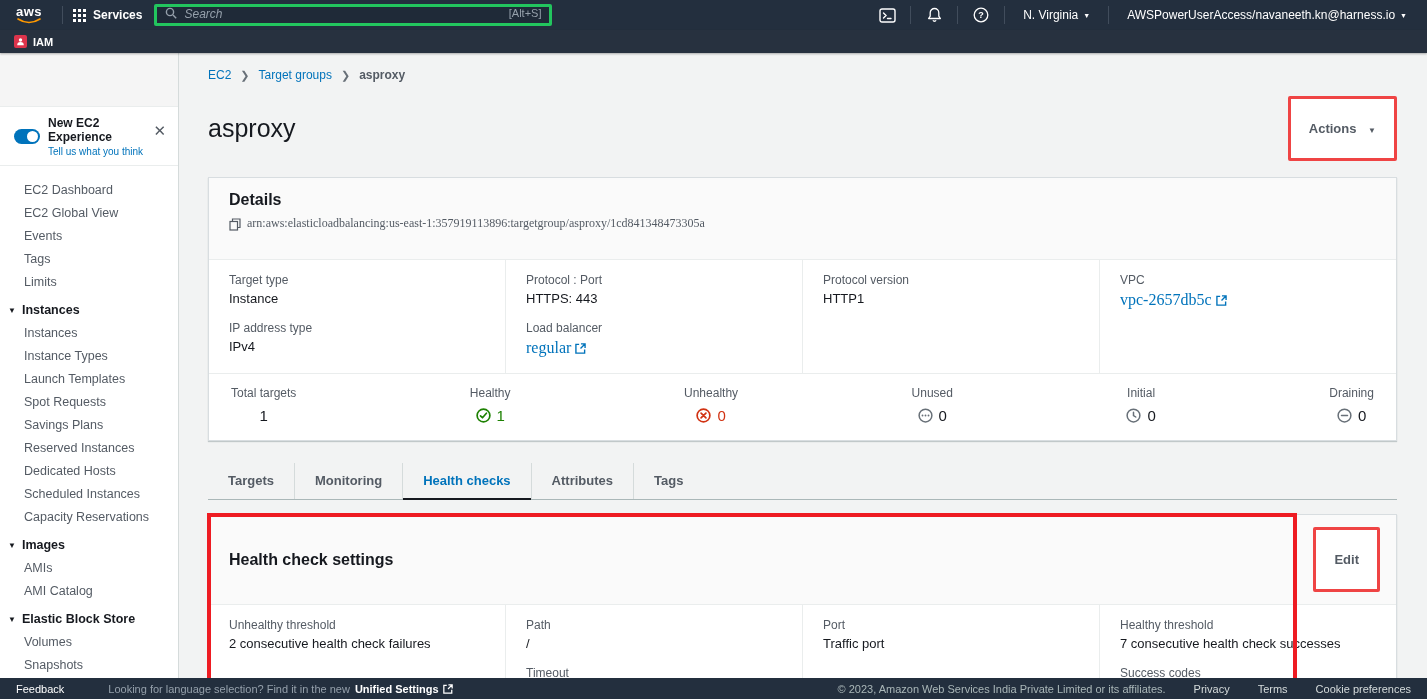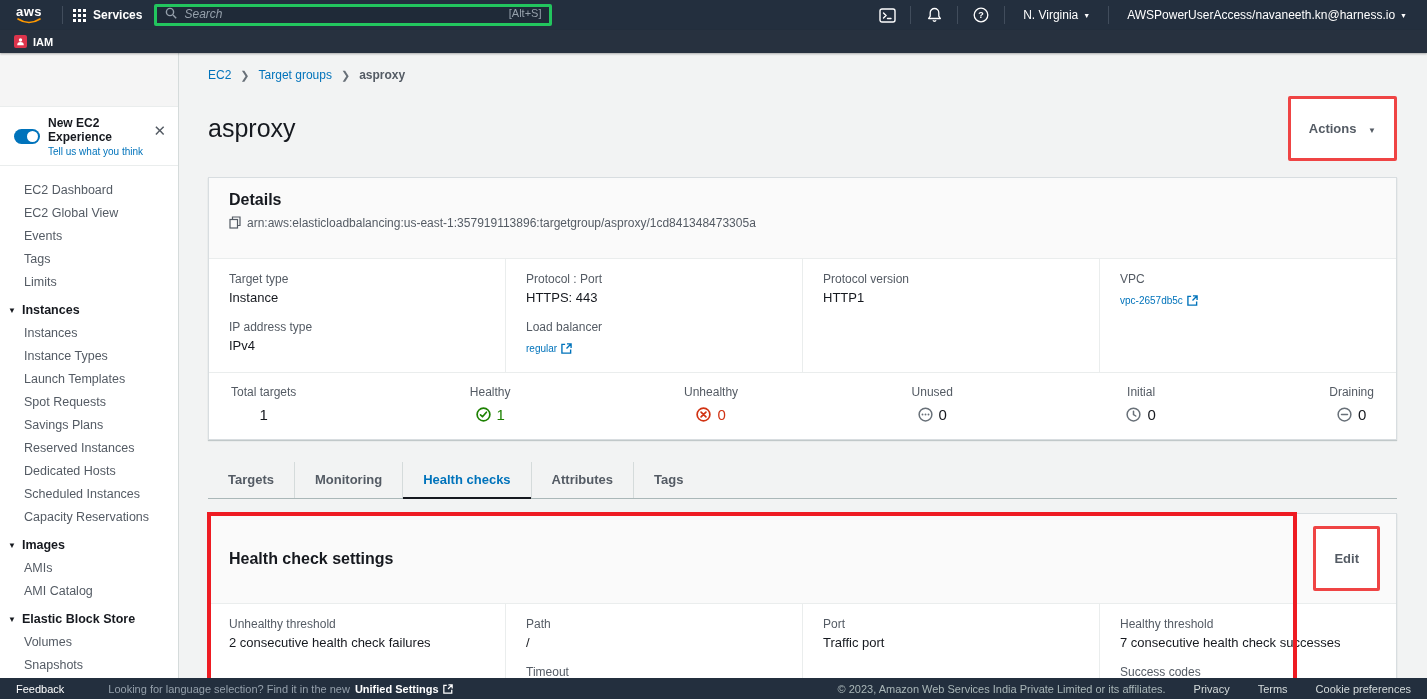--- a/index.html
+++ b/index.html
@@ -48,31 +48,31 @@
   .bc-current { color:#545b64; font-weight:bold; }
   .title-row { display:flex; align-items:center; margin-top:14px; }
   .page-title { font-size:25px; font-weight:400; color:#16191f; }
   .btn { background:#fff; border:3px solid #ef4444; border-radius:2px; color:#545b64; font-weight:bold; font-size:13px; padding:22px 18px; cursor:pointer; font-family:inherit; white-space:nowrap; }
   .btn .caret2 { font-size:8px; margin-left:8px; color:#545b64; }
   .actions-btn { margin-left:auto; }
 
   .card { background:#fff; border:1px solid #d8dde0; box-shadow:0 1px 1px rgba(0,28,36,.2); margin-top:16px; }
   .card-header { background:#fafafa; border-bottom:1px solid #eaeded; padding:13px 20px 28px 20px; }
   .card-title { font-size:16px; font-weight:bold; color:#16191f; }
-  .arn-row { display:flex; align-items:flex-start; gap:6px; margin-top:7px; }
+  .arn-row { display:flex; align-items:flex-end; gap:6px; margin-top:7px;font-family:Liberation Serif, serif; }
   .arn-text { font-size:12px; color:#545b64; }
 
   .detail-grid { display:flex; }
   .detail-col { flex:1 1 0; padding:13px 20px 16px 20px; }
   .detail-col + .detail-col { border-left:1px solid #eaeded; }
   .field { margin-bottom:15px; }
   .field:last-child { margin-bottom:0; }
   .f-label { font-size:12px; color:#545b64; margin-bottom:4px; }
   .f-value { font-size:13px; color:#16191f; }
-  .f-link { font-size:10px; color:#0073bb; display:inline-flex; align-items:center; gap:4px; cursor:pointer; text-decoration:none; }
+  .f-link { font-size:16px; color:#0073bb; display:inline-flex; align-items:center; gap:4px; cursor:pointer; text-decoration:none;font-family:Liberation Serif, serif; }
 
   .stats-row { border-top:1px solid #eaeded; display:flex; justify-content:space-between; padding:12px 22px 16px 22px; }
   .stat { text-align:center; }
   .stat .s-label { font-size:12px; color:#545b64; }
   .stat .s-value { margin-top:7px; font-size:15px; color:#16191f; display:flex; align-items:center; justify-content:center; gap:6px; }
   .stat .s-value.green { color:#1d8102; }
   .stat .s-value.red { color:#d13212; }
 
   
   .tabs { display:flex; margin-top:22px; border-bottom:1px solid #aab7b8; }

